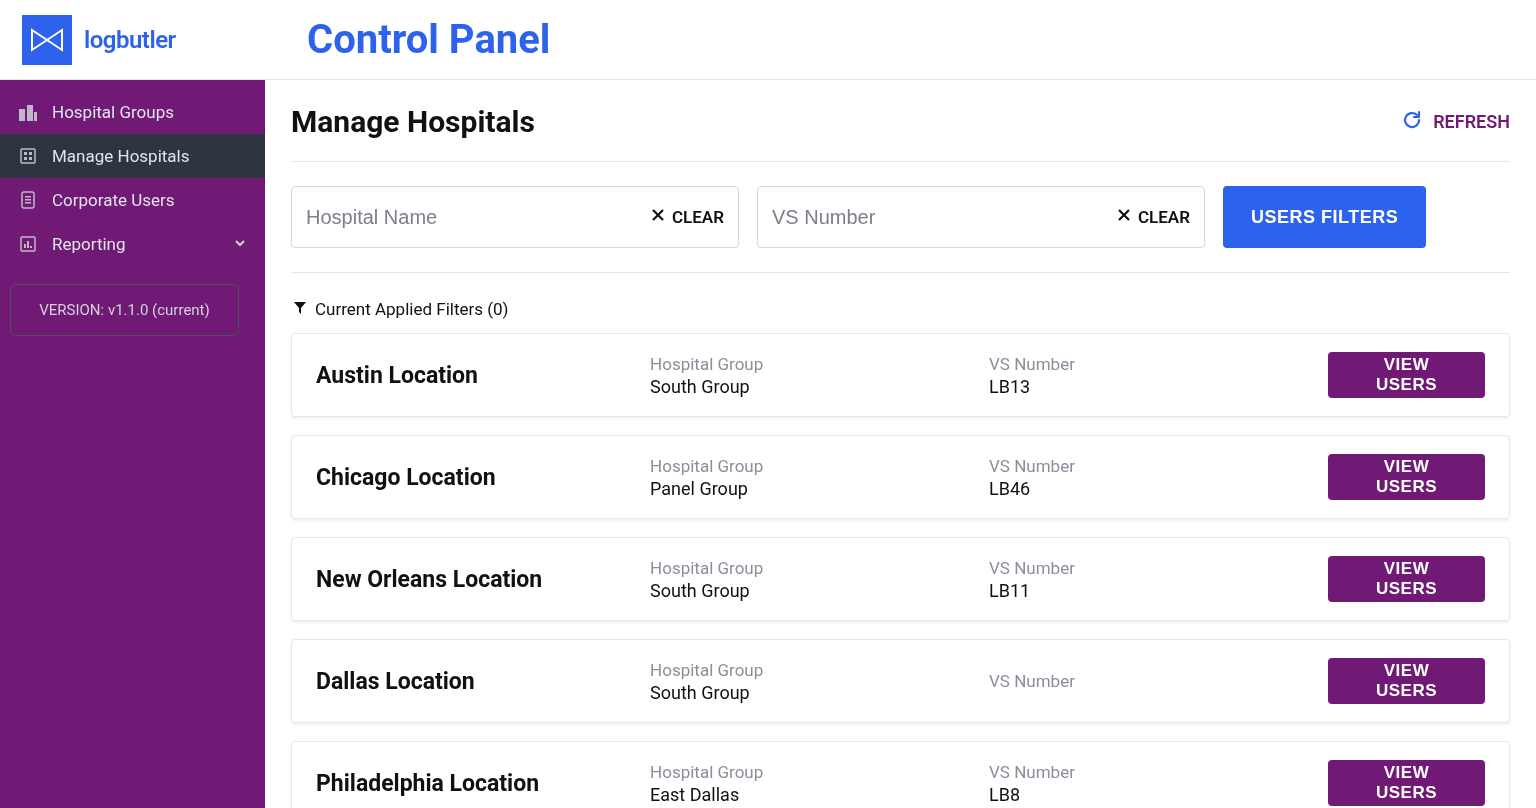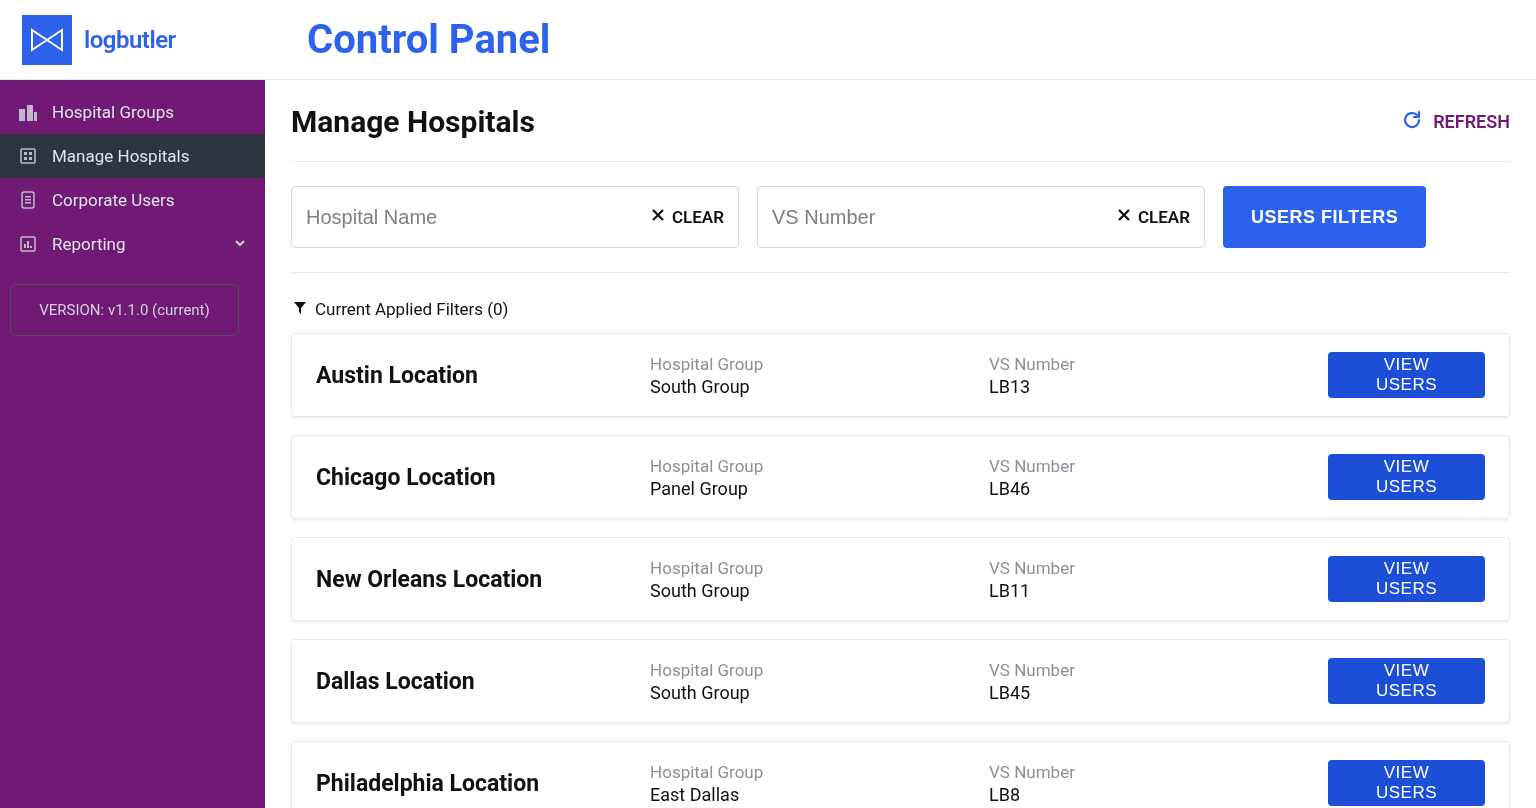--- a/index.html
+++ b/index.html
@@ -202,28 +202,28 @@
 }
 .card-value {
   font-size: 18px;
   color: #111;
   margin-top: 2px;
 }
 .card-action {
   margin-left: auto;
 }
 .view-btn {
-  background: #1d4ed8;
+  background: #701a75;
   color: #fff;
   border: none;
   border-radius: 4px;
   height: 46px;
   padding: 0 24px;
   font-size: 17px;
-  font-weight: 400;
+  font-weight: 700;
   letter-spacing: 0.5px;
   cursor: pointer;
 }
 </style>
 </head>
 <body>
 
 <div class="topbar">
   <div class="brand">
     <div class="brand-logo">
@@ -382,21 +382,20 @@
           <div class="card-action"><button class="view-btn">VIEW USERS</button></div>
         </div>
         <div class="card">
           <div class="card-name">Dallas Location</div>
           <div class="card-col">
             <div class="card-label">Hospital Group</div>
             <div class="card-value">South Group</div>
           </div>
           <div class="card-col">
             <div class="card-label">VS Number</div>
-            <div class="card-value">LB45</div>
           </div>
           <div class="card-action"><button class="view-btn">VIEW USERS</button></div>
         </div>
         <div class="card">
           <div class="card-name">Philadelphia Location</div>
           <div class="card-col">
             <div class="card-label">Hospital Group</div>
             <div class="card-value">East Dallas</div>
           </div>
           <div class="card-col">

